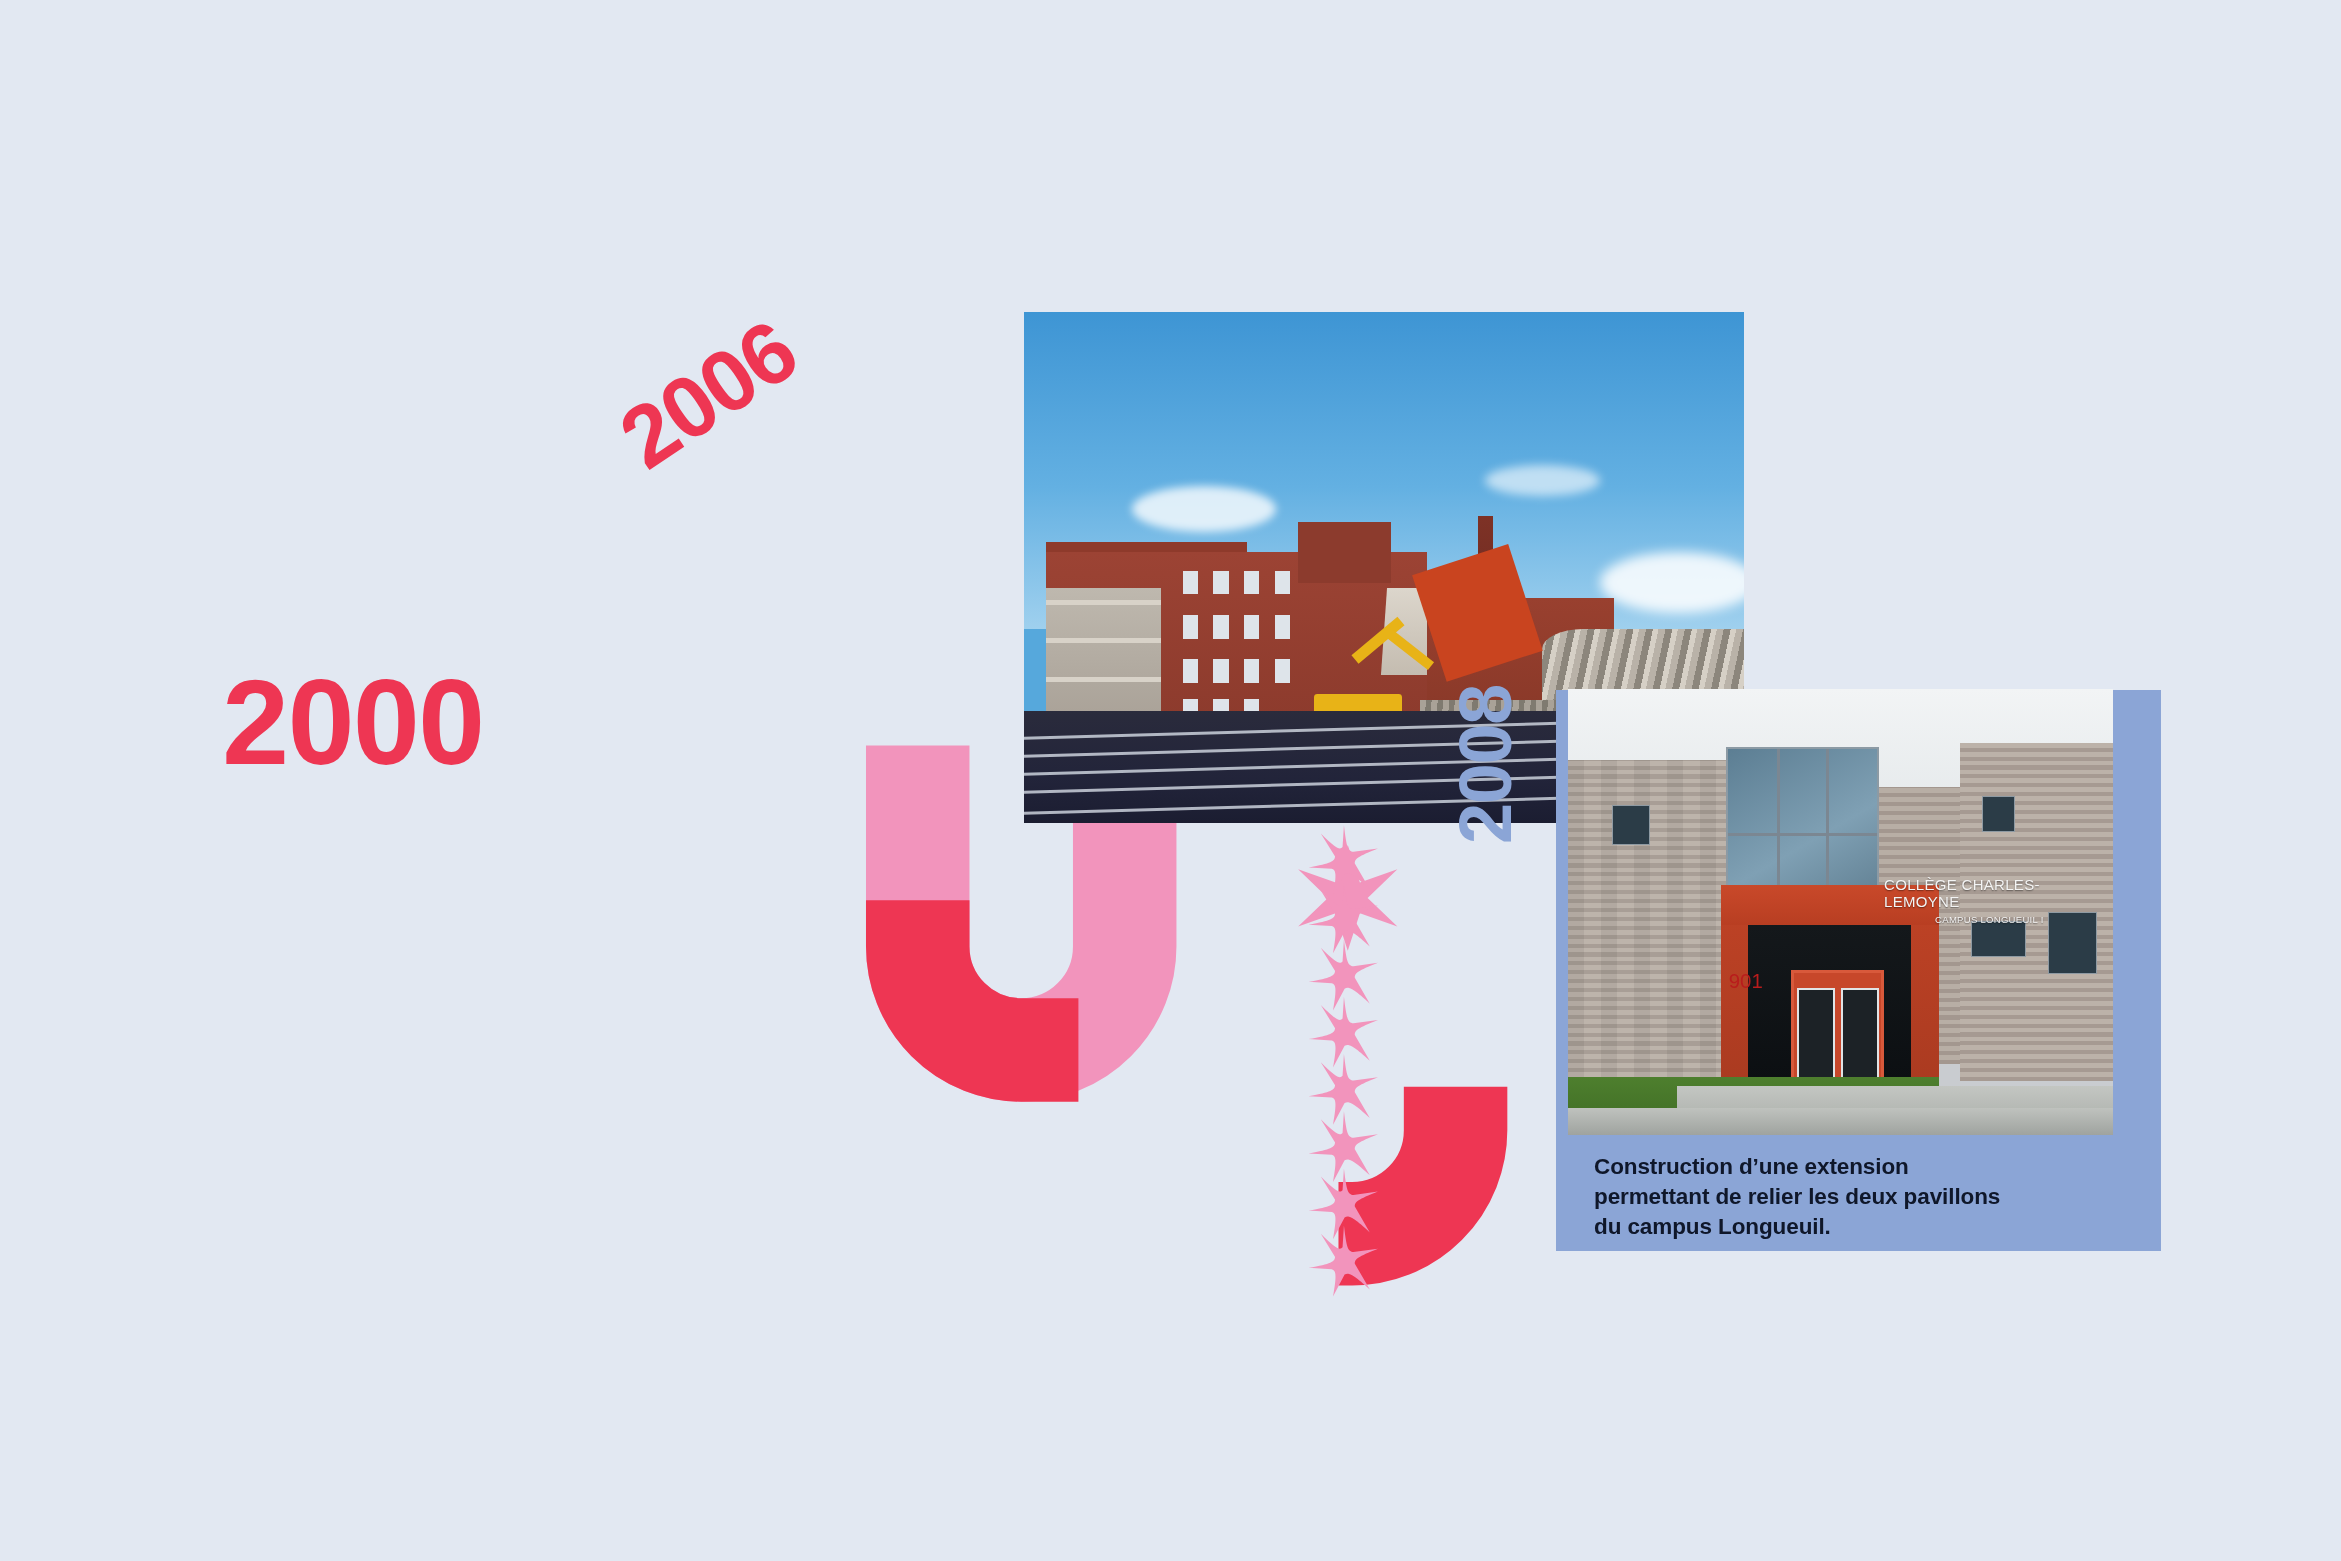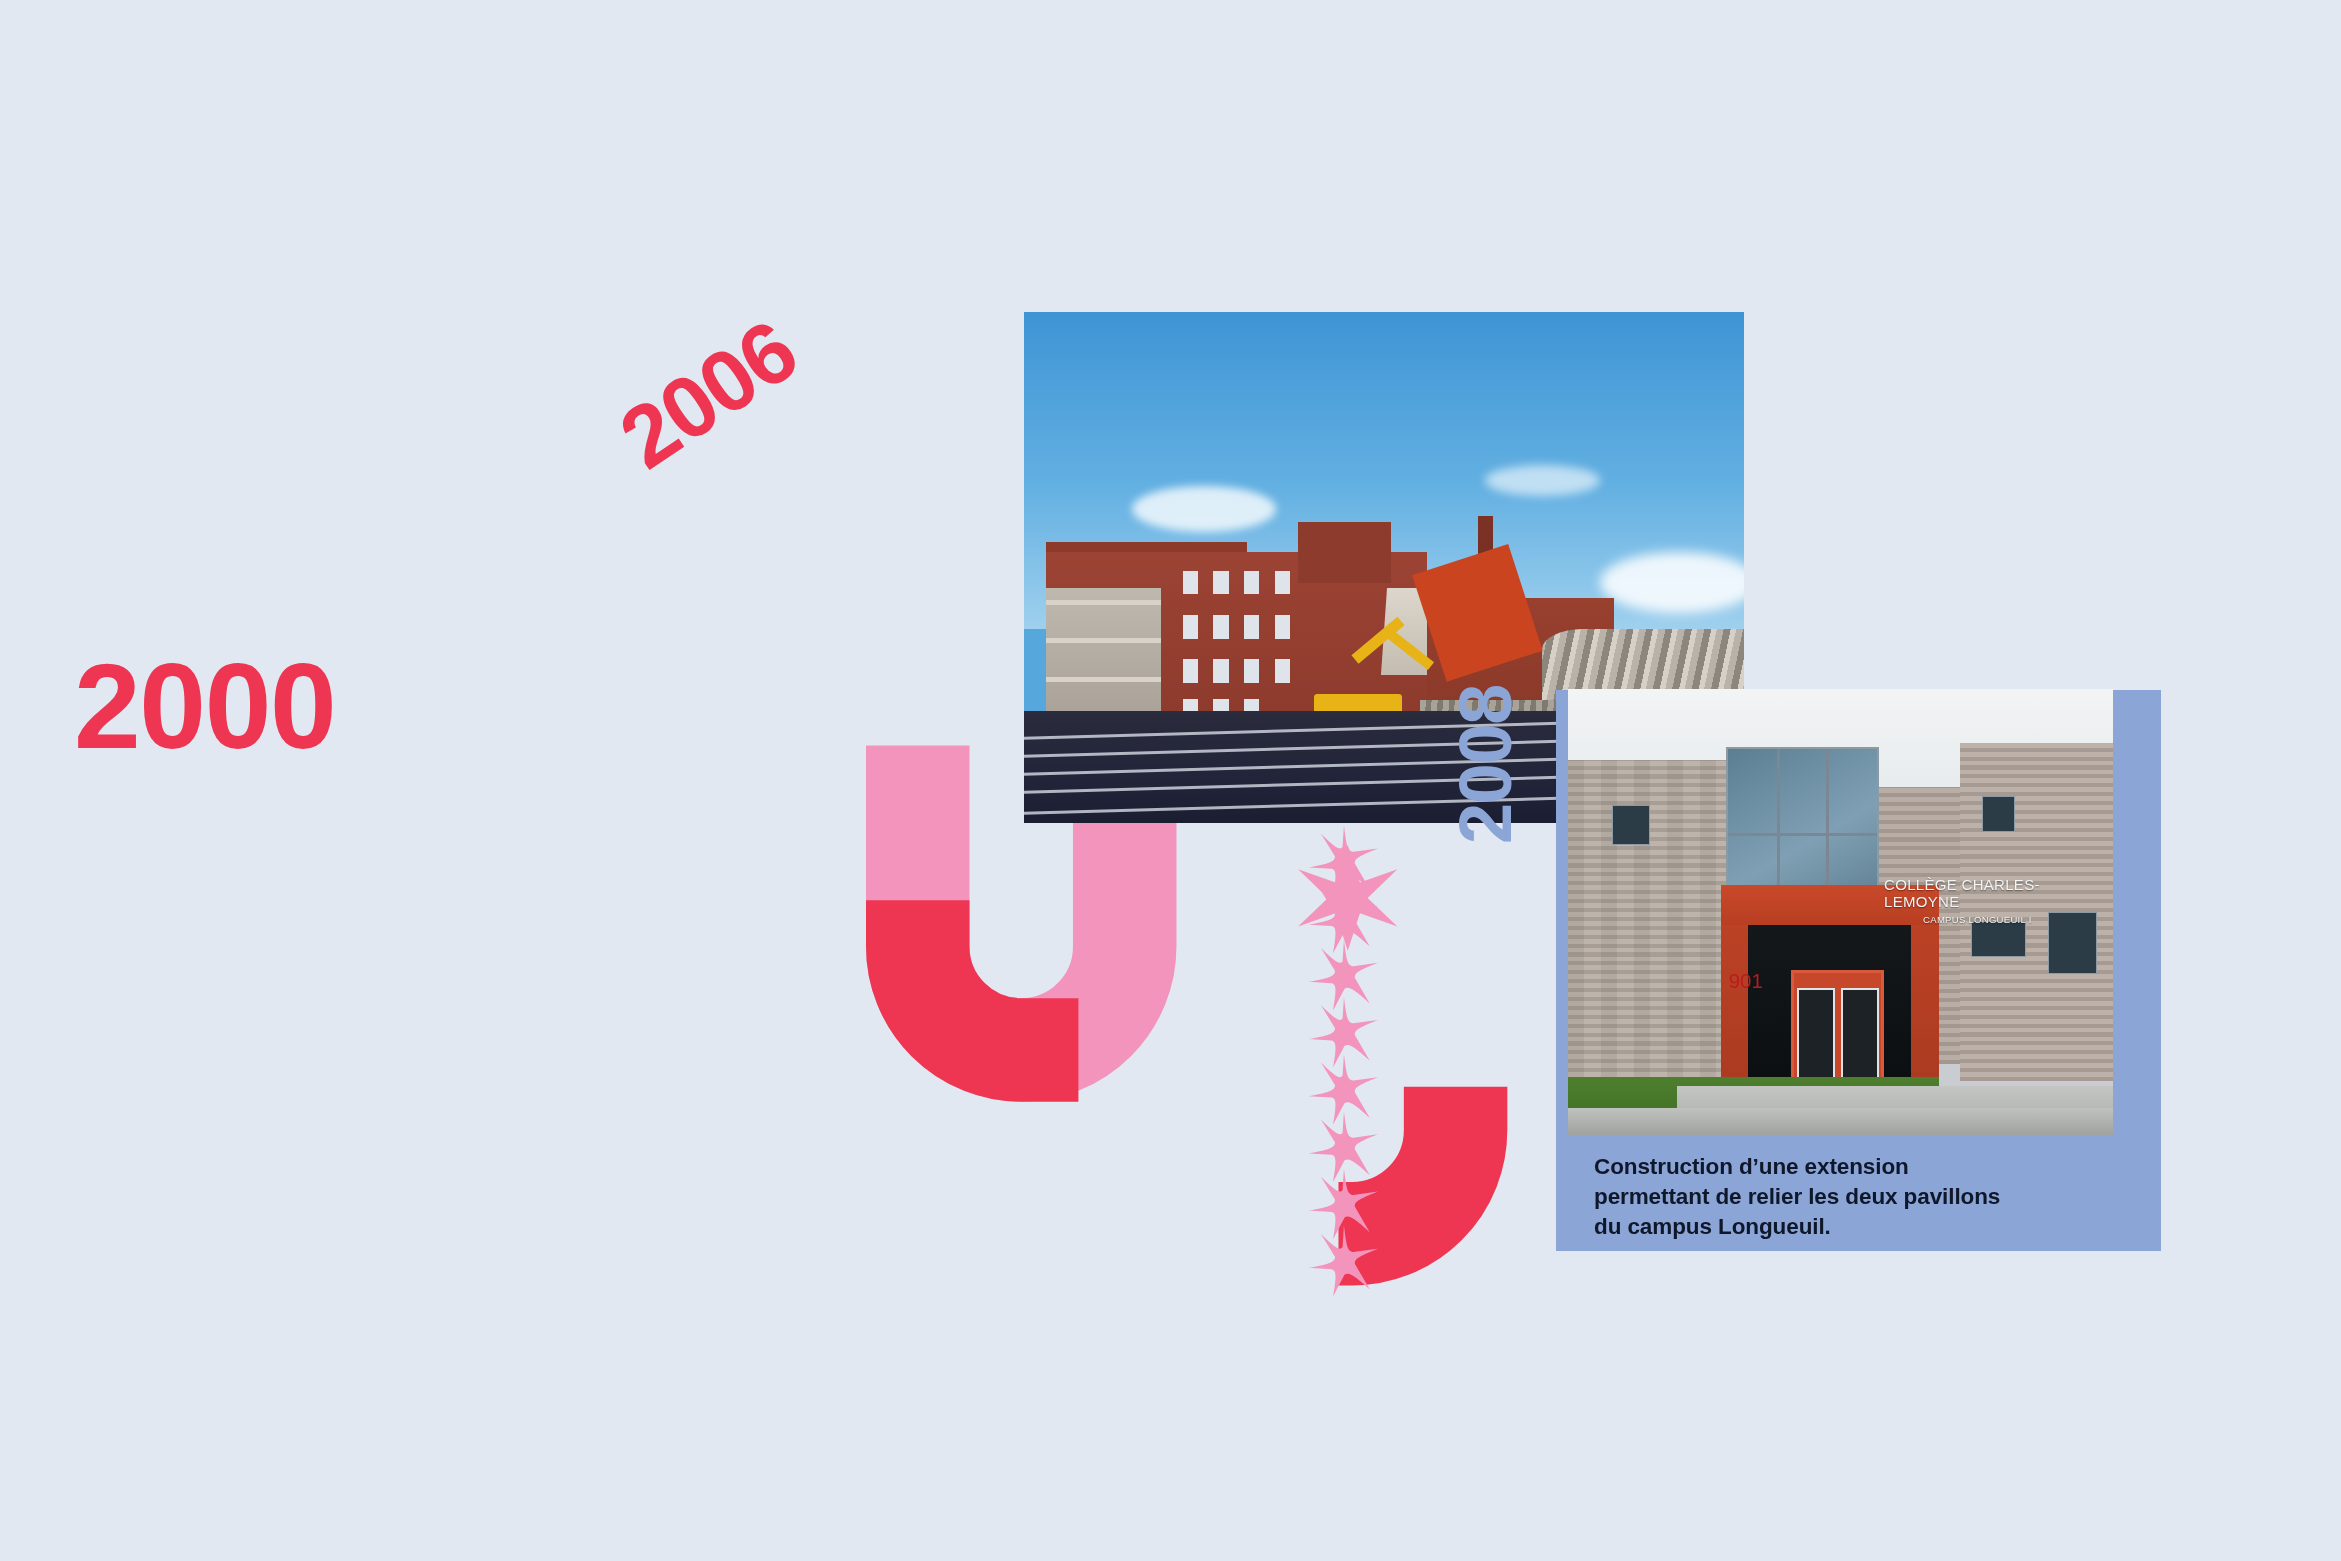--- a/index.html
+++ b/index.html
@@ -33,22 +33,23 @@
     line-height: 1.0;
     margin: 0 0 16.3px 0;
     white-space: nowrap;
   }
   #era-year {
     font-size: 120px;
     font-weight: 700;
     letter-spacing: -1.4px;
     color: #EE3653;
     line-height: 0.94;
-    margin: 0;
+    margin: 16px;
     white-space: nowrap;
+    text-align: center;
   }
 
   
   #connector-layer {
     position: absolute;
     left: 0;
     top: 0;
     width: 2342px;
     height: 1562px;
     pointer-events: none;
@@ -194,21 +195,21 @@
     background:#C7472A; border:3.4px solid #D8593B; box-sizing:border-box; }
   #p8-door-l { left:42%; top:67%; width:7%; height:25%;
     background:#1C2226; border:2px solid #E0E4E6; box-sizing:border-box; }
   #p8-door-r { left:50%; top:67%; width:7%; height:25%;
     background:#1C2226; border:2px solid #E0E4E6; box-sizing:border-box; }
   #p8-addr { position:absolute; left:29.5%; top:63%; color:#b91c1c;
     font-size:20.4px; font-weight:400; font-family:"Liberation Sans",sans-serif; }
   #p8-sign { position:absolute; left:58%; top:42%; color:#F4F4F4; text-align:left;
     text-shadow: 0 0.7px 1.4px rgba(0,0,0,.45); }
   #p8-sign-1 { font-size:15px; letter-spacing:0.3px; }
-  #p8-sign-2 { font-size:9.5px; letter-spacing:0.3px; margin-top:3.4px; margin-left:39px; }
+  #p8-sign-2 { font-size:9.5px; letter-spacing:0.3px; margin-top:3.4px; margin-left:51px; }
   #p8-grass { left:0; bottom:0; width:68%; height:13%;
     background: linear-gradient(#4E7F2E,#3D6A23); }
   #p8-walk { left:0; bottom:0; width:100%; height:6%;
     background: linear-gradient(#BFC2BE,#9FA39F); }
   #p8-walk2 { left:20%; bottom:0; width:80%; height:11%;
     background: linear-gradient(#C3C6C2,#A6AAA5); }
   .p8-win { position:absolute; background:#2B3C47; border:1.4px solid #8E9AA3; box-sizing:border-box; }
 
   
   #year-2008-text {

